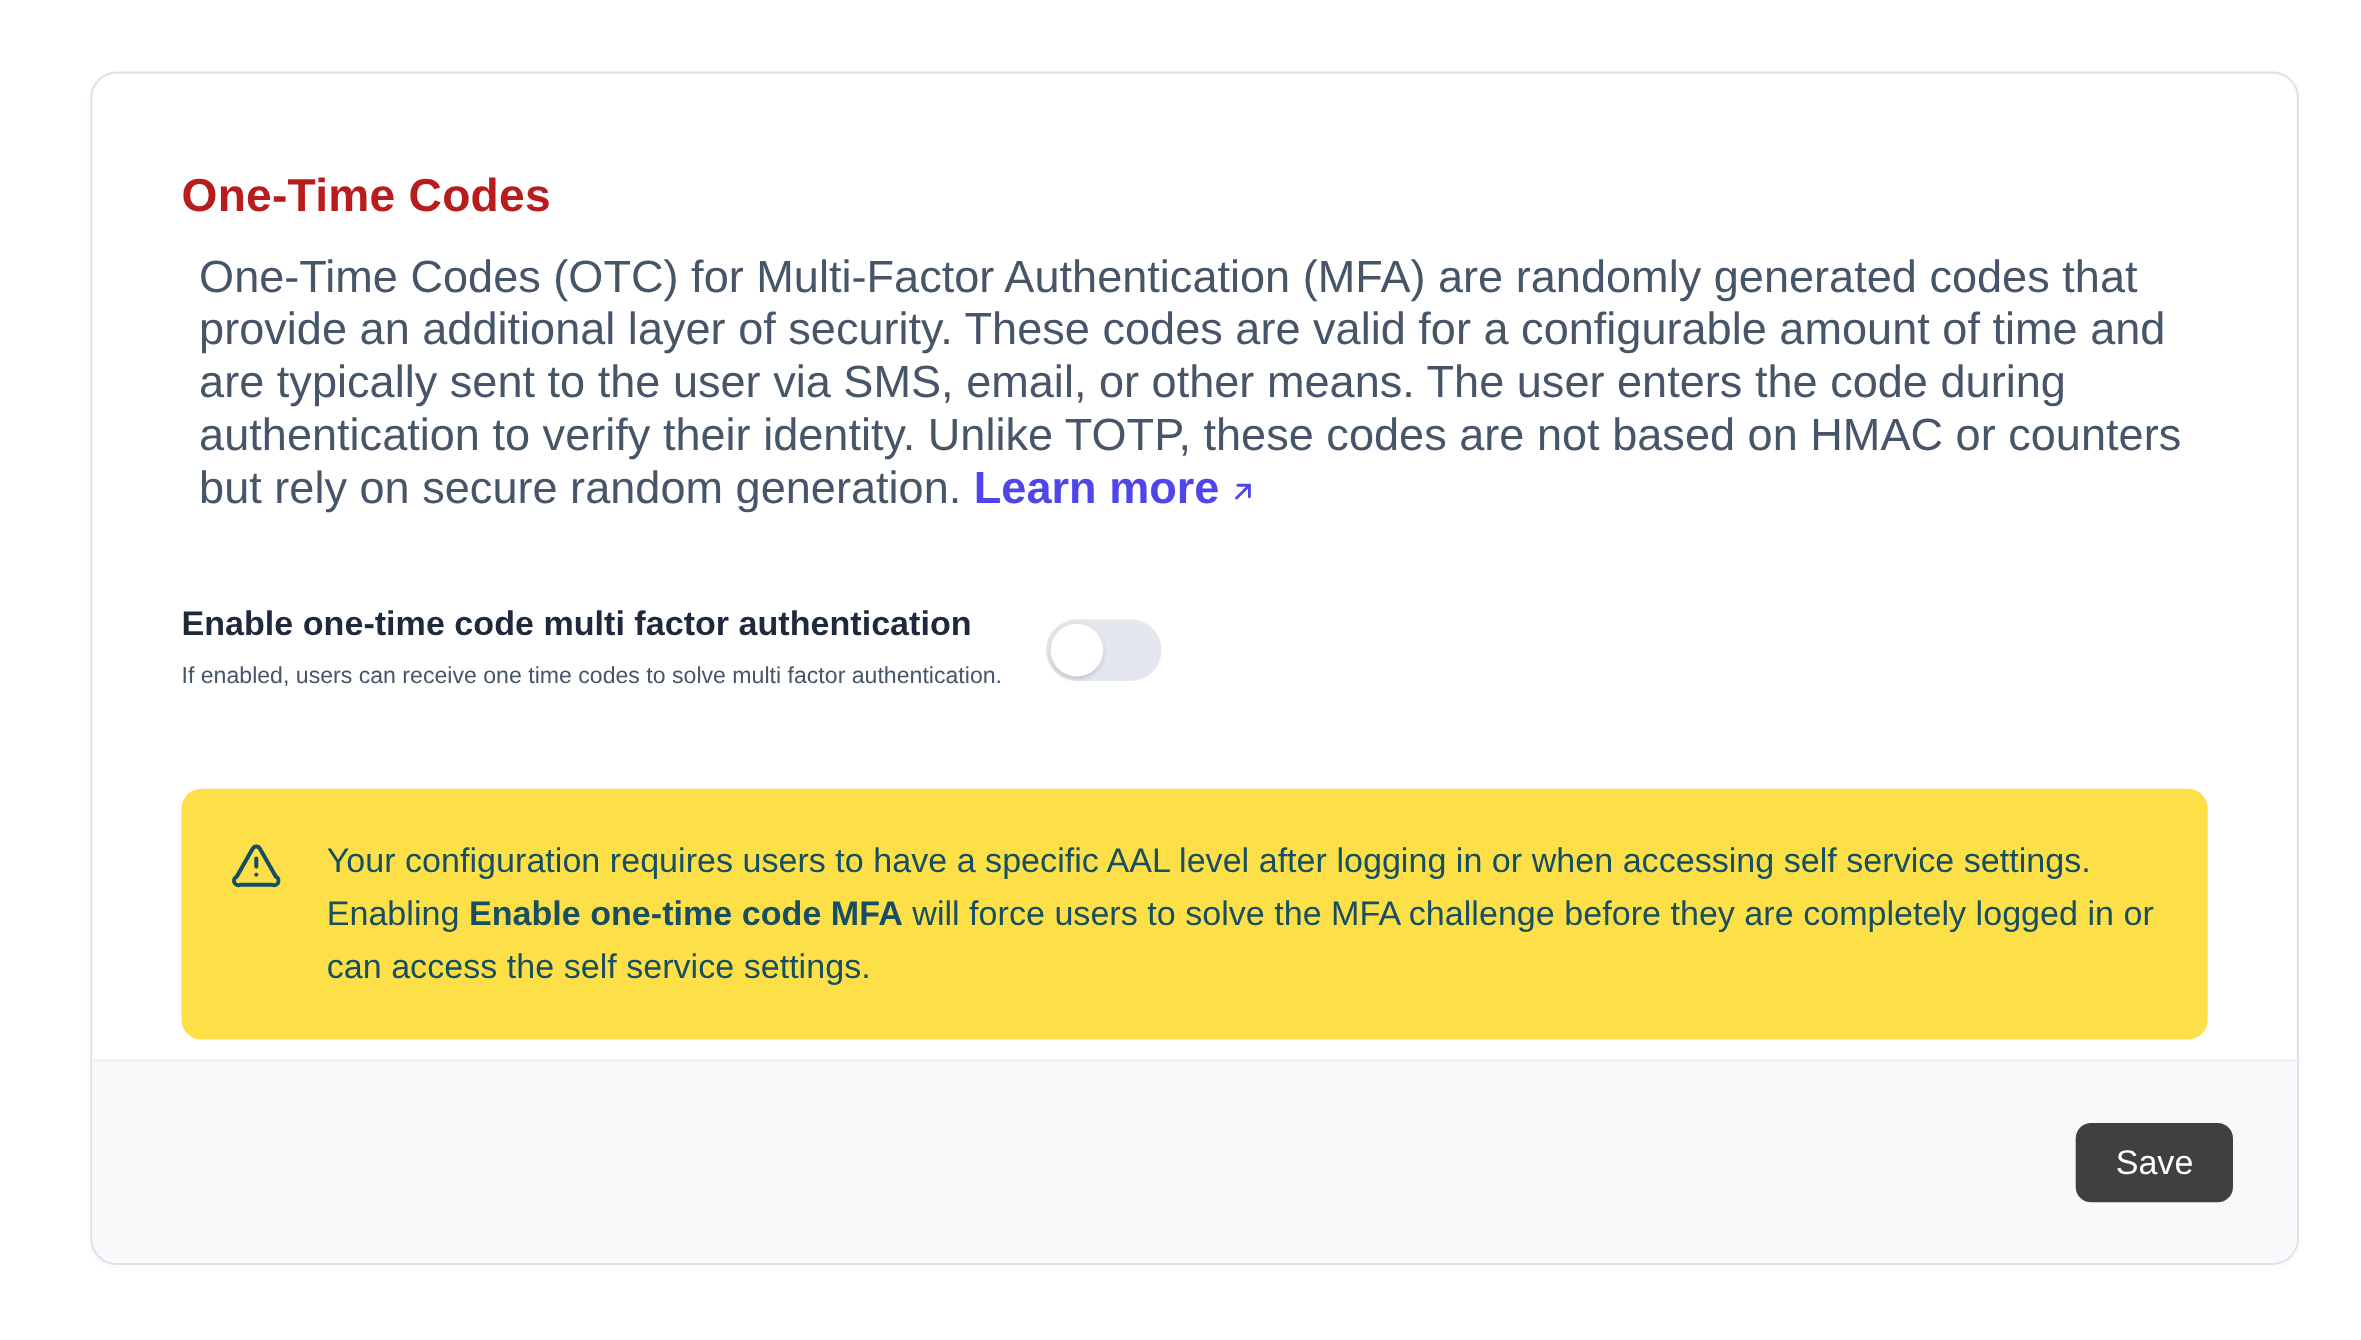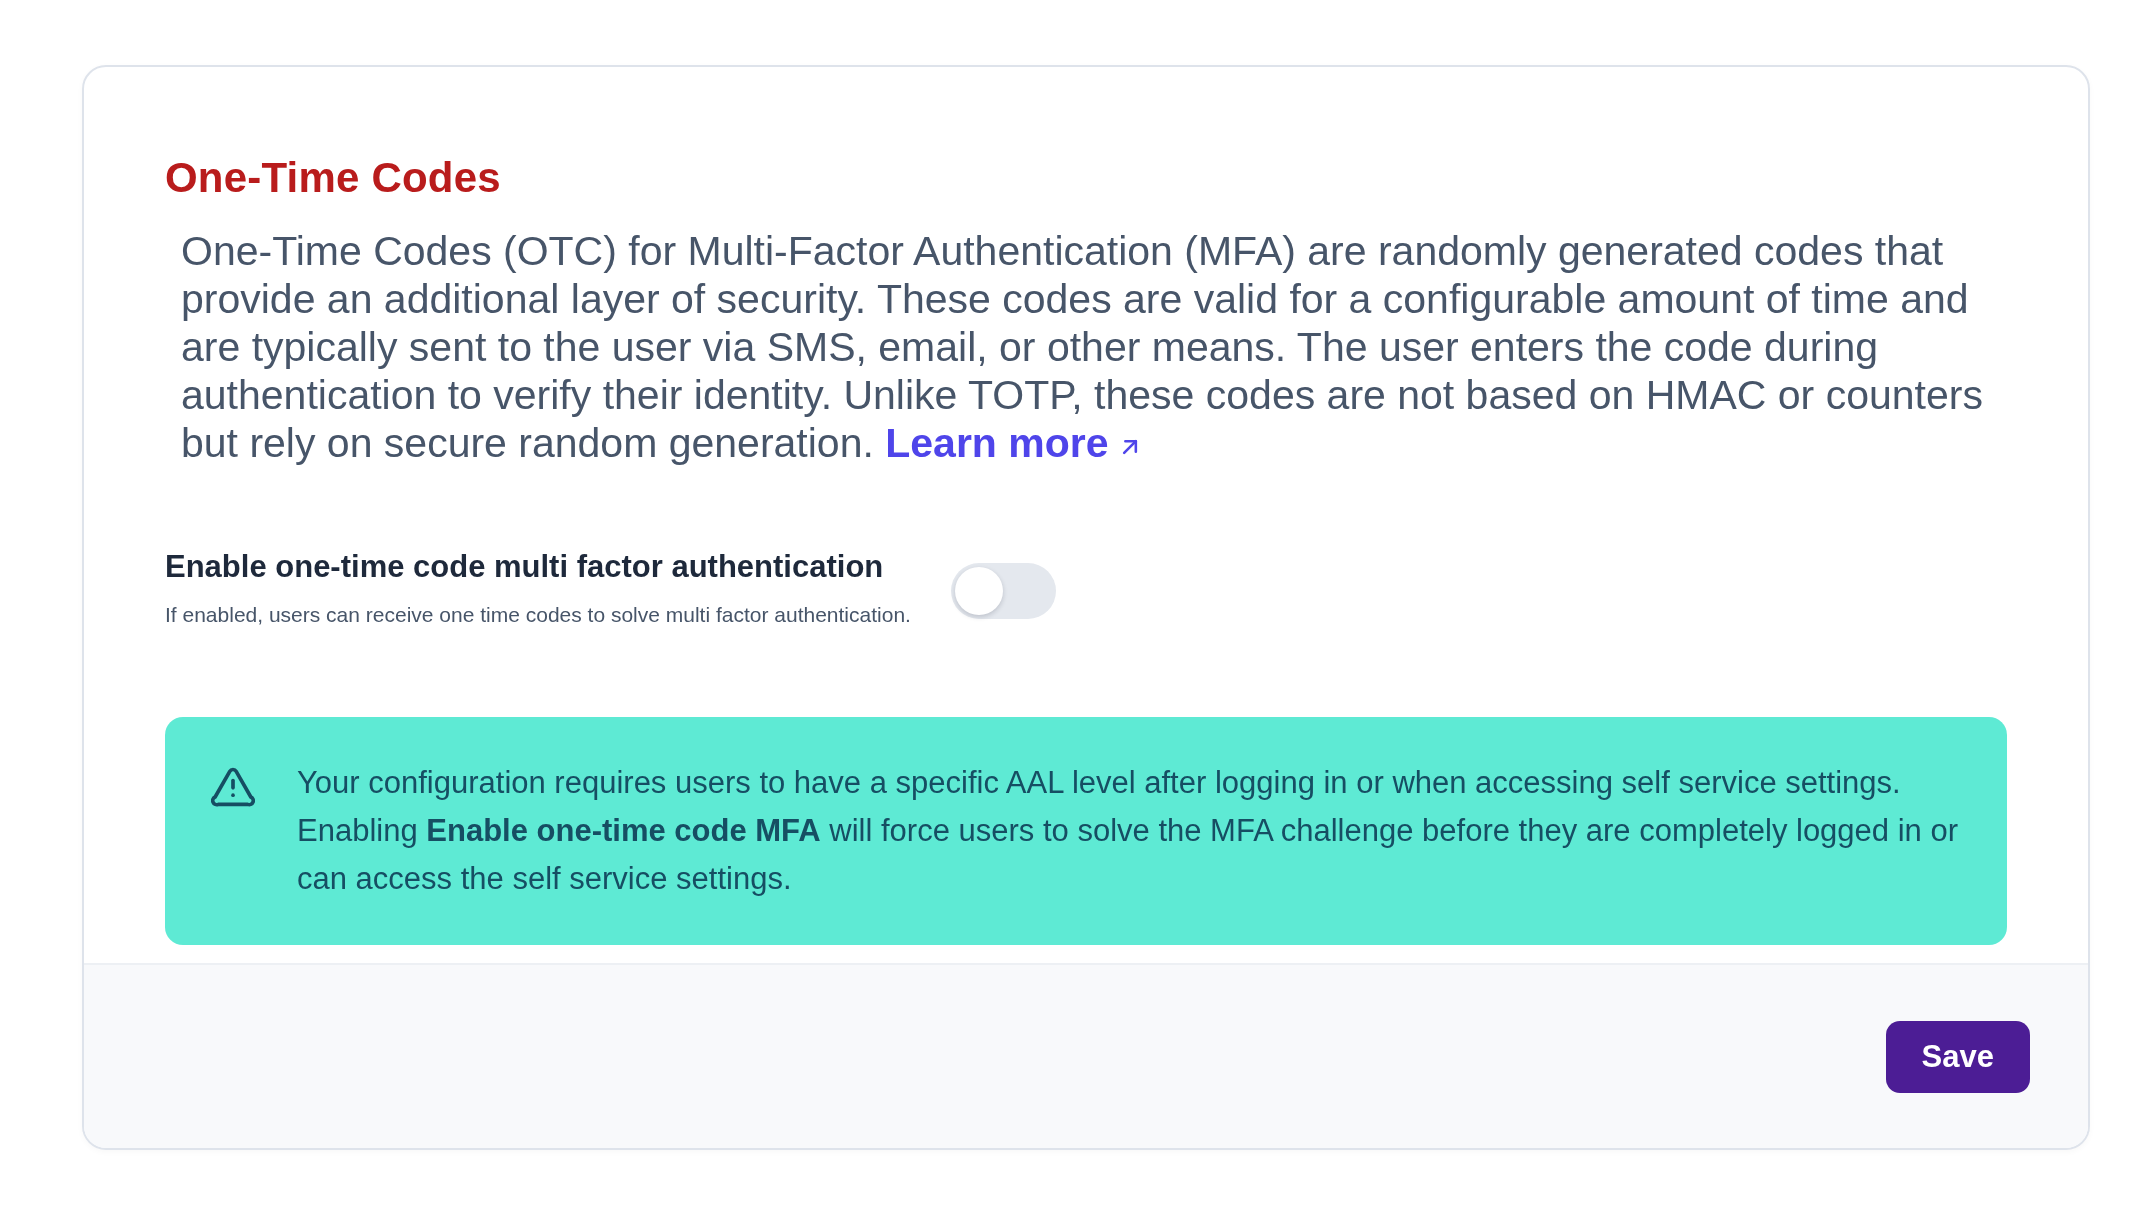--- a/index.html
+++ b/index.html
@@ -79,21 +79,21 @@
   .toggle-knob {
     position: absolute;
     left: 4px; top: 4px;
     width: 48px; height: 48px;
     border-radius: 50%;
     background: #ffffff;
     box-shadow: 0 2px 5px rgba(15,23,42,0.18);
   }
   .notice {
     margin-top: 78px;
-    background: #5eead4;
+    background: #fde047;
     border-radius: 18px;
     padding: 42px 46px;
     display: flex;
     align-items: flex-start;
     gap: 42px;
   }
   .notice-icon { flex: 0 0 auto; margin-top: 5px; }
   .notice-text {
     margin: 0;
     font-size: 31px;
@@ -109,25 +109,25 @@
     display: flex;
     align-items: center;
     justify-content: flex-end;
     padding-right: 58px;
   }
   .save-btn {
     height: 72px;
     padding: 0 36px;
     border: none;
     border-radius: 14px;
-    background: #4c1d95;
+    background: #404040;
     color: #ffffff;
     font-family: "Liberation Sans", sans-serif;
     font-size: 31px;
-    font-weight: 700;
+    font-weight: 400;
     cursor: pointer;
   }
 </style>
 </head>
 <body>
 
 <div class="card">
   <div class="card-body">
 
     <h1 class="page-title">One-Time Codes</h1>

